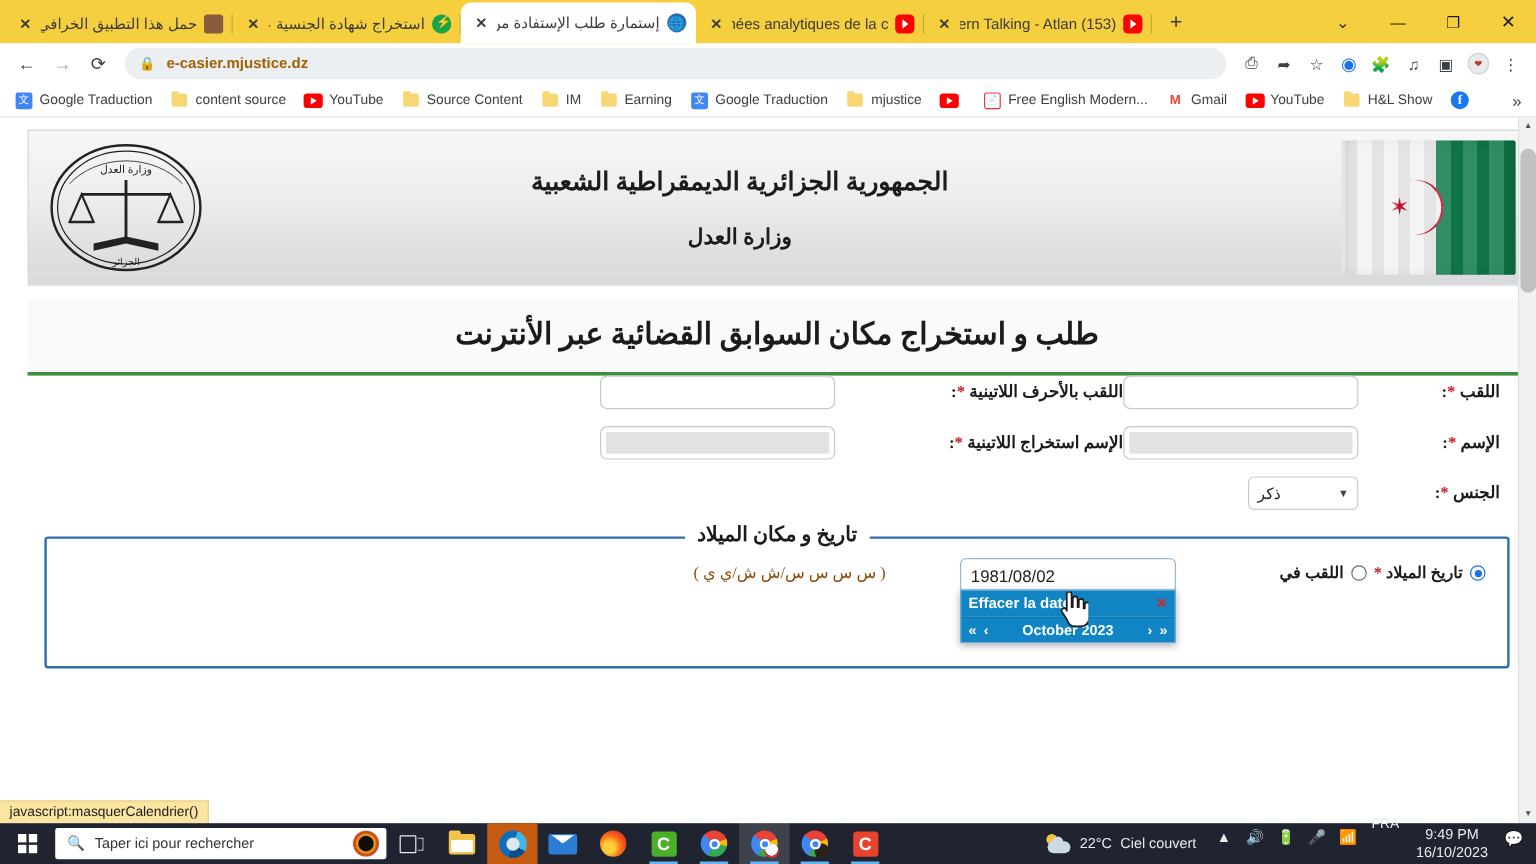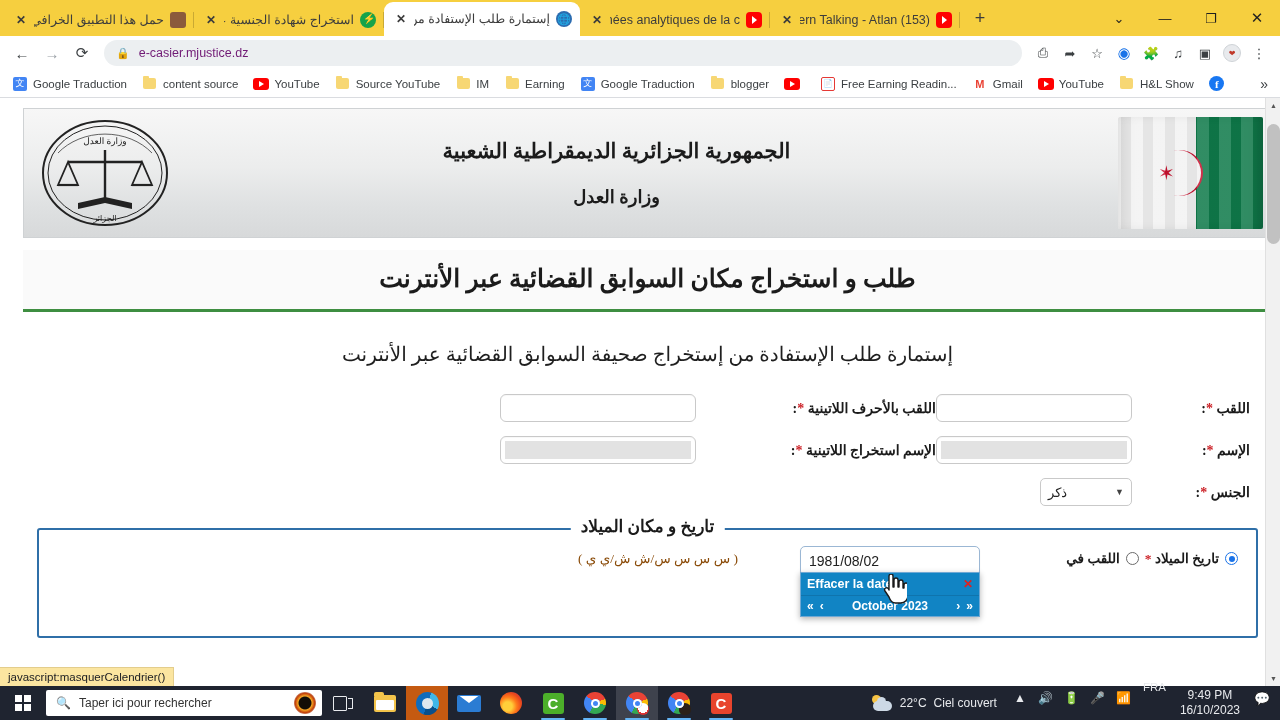--- a/index.html
+++ b/index.html
@@ -82,21 +82,21 @@
   }
   .tb-btn {
     width: 28px; height: 28px; display: flex; align-items: center;
     justify-content: center; color: #3c4043; font-size: 15px; border-radius: 50%;
   }
   .omnibox {
     flex: 1 1 auto; height: 26px; background: #eceff1; border-radius: 13px;
     display: flex; align-items: center; padding: 0 12px; gap: 9px;
     margin: 0 6px; max-width: 960px;
   }
-  .omnibox .url { font-size: 12.5px; color: #701a75; }
+  .omnibox .url { font-size: 12.5px; color: #a16207; font-weight: bold; }
   .lock { font-size: 11px; color: #5f6368; }
   .tb-right { display: flex; align-items: center; gap: 1px; margin-left: auto; }
   .tb-ico { width: 26px; height: 26px; display: flex; align-items: center;
             justify-content: center; font-size: 13px; color: #3c4043; }
   .tb-ico.blue { color: #1a73e8; font-size: 15px; }
   .avatar-ico {
     width: 18px; height: 18px; border-radius: 50%; background: #e8eaed;
     border: 1px solid #cfd3d7; font-size: 8px; display: flex;
     align-items: center; justify-content: center; color: #c0392b;
   }
@@ -456,21 +456,21 @@
     <div class="bm">
       <span class="bm-ico">
           <span class="ico-yt"></span>
         </span>
       <span>YouTube</span>
     </div>
     <div class="bm">
       <span class="bm-ico">
           <span class="folder"></span>
         </span>
-      <span>Source YouTube</span>
+      <span>Source Content</span>
     </div>
     <div class="bm">
       <span class="bm-ico">
           <span class="folder"></span>
         </span>
       <span>IM</span>
     </div>
     <div class="bm">
       <span class="bm-ico">
           <span class="folder"></span>
@@ -480,33 +480,33 @@
     <div class="bm">
       <span class="bm-ico">
           <span class="ico-gt">文</span>
         </span>
       <span>Google Traduction</span>
     </div>
     <div class="bm">
       <span class="bm-ico">
           <span class="folder"></span>
         </span>
-      <span>blogger</span>
+      <span>mjustice</span>
     </div>
     <div class="bm">
       <span class="bm-ico">
           <span class="ico-yt"></span>
         </span>
       <span></span>
     </div>
     <div class="bm">
       <span class="bm-ico">
           <span class="ico-read">📄</span>
         </span>
-      <span>Free Earning Readin...</span>
+      <span>Free English Modern...</span>
     </div>
     <div class="bm">
       <span class="bm-ico">
           <span class="ico-gm">M</span>
         </span>
       <span>Gmail</span>
     </div>
     <div class="bm">
       <span class="bm-ico">
           <span class="ico-yt"></span>
@@ -563,21 +563,20 @@
             <path d="M40 86 L67 80 L94 86 L94 92 L67 86 L40 92 Z" fill="#222"></path>
             <text x="67" y="104" font-size="8" text-anchor="middle" fill="#222" font-family="Liberation Serif, serif">الجزائر</text>
           </svg>
         </div>
       </div>
 
       <div class="page-title-bar">
         <h1>طلب و استخراج مكان السوابق القضائية عبر الأنترنت</h1>
       </div>
 
-      <div class="form-heading">إستمارة طلب الإستفادة من إستخراج صحيفة السوابق القضائية عبر الأنترنت</div>
 
       <div class="form-rows">
 
         <div class="frow">
           <div class="cell-lbl-1">
             <span class="lbl"><span>اللقب</span> <span class="req">*</span><span>:</span></span>
           </div>
           <div class="cell-in-1">
             <input class="inp" type="text" value="" style="">
           </div>

